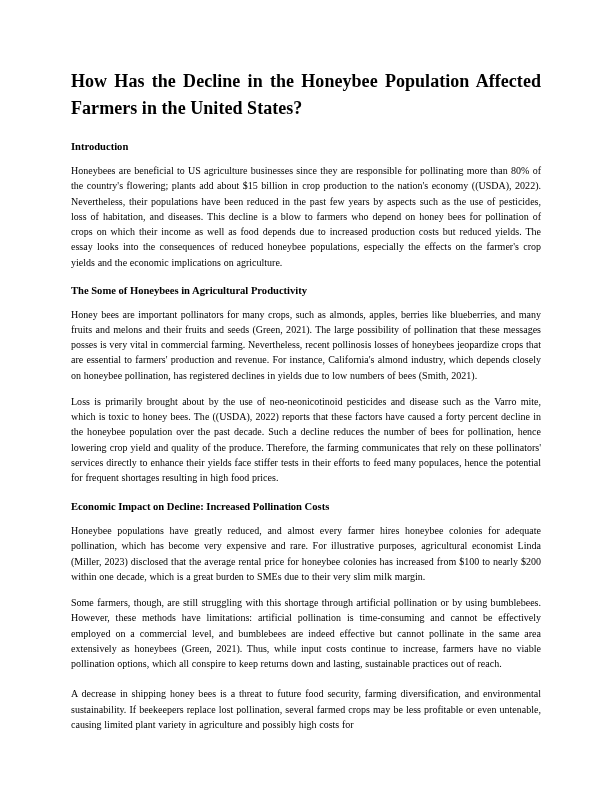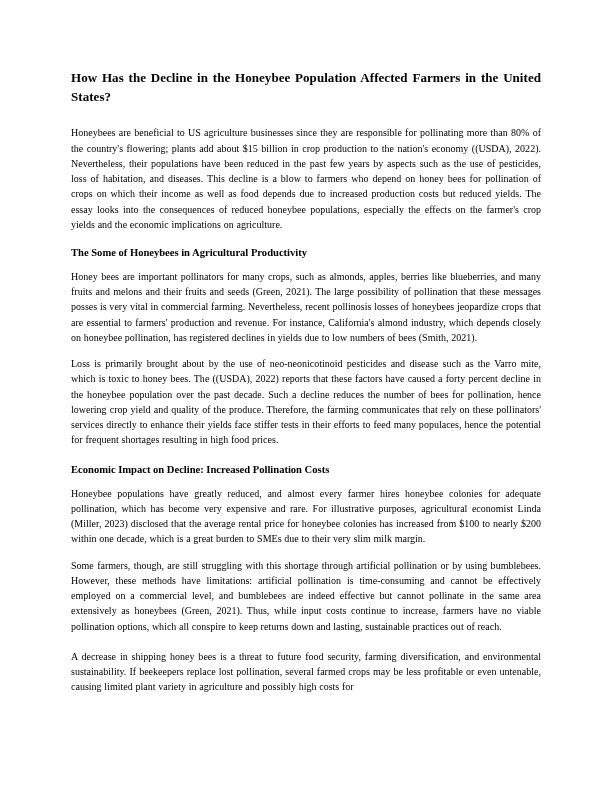--- a/index.html
+++ b/index.html
@@ -21,21 +21,21 @@
     background: #ffffff;
     box-sizing: border-box;
   }
   #content {
     position: absolute;
     left: 71px;
     top: 68px;
     width: 470px;
   }
   .doc-title {
-    font-size: 13px;
+    font-size: 18px;
     font-weight: bold;
     line-height: 1.48;
     text-align: justify;
     text-align-last: left;
     margin: 0 0 19px 0;
     letter-spacing: 0.05px;
   }
   .section-heading {
     font-size: 10.6px;
     font-weight: bold;
@@ -60,20 +60,21 @@
   }
 </style>
 </head>
 <body>
 
 <div id="page">
   <div id="content">
 
     <h1 class="doc-title">How Has the Decline in the Honeybee Population Affected Farmers in the United States?</h1>
 
+    <h2 class="section-heading">Introduction</h2>
     <p class="para">Honeybees are beneficial to US agriculture businesses since they are responsible for pollinating more than 80% of the country's flowering; plants add about $15 billion in crop production to the nation's economy ((USDA), 2022). Nevertheless, their populations have been reduced in the past few years by aspects such as the use of pesticides, loss of habitation, and diseases. This decline is a blow to farmers who depend on honey bees for pollination of crops on which their income as well as food depends due to increased production costs but reduced yields. The essay looks into the consequences of reduced honeybee populations, especially the effects on the farmer's crop yields and the economic implications on agriculture.</p>
 
     <div class="block-gap"></div>
 
     <h2 class="section-heading">The Some of Honeybees in Agricultural Productivity</h2>
     <p class="para">Honey bees are important pollinators for many crops, such as almonds, apples, berries like blueberries, and many fruits and melons and their fruits and seeds  (Green, 2021). The large possibility of pollination that these messages posses is very vital in commercial farming. Nevertheless, recent pollinosis losses of honeybees jeopardize crops that are essential to farmers' production and revenue. For instance, California's almond industry, which depends closely on honeybee pollination, has registered declines in yields due to low numbers of bees (Smith, 2021).</p>
     <p class="para tight">Loss is primarily brought about by the use of neo-neonicotinoid pesticides and disease such as the Varro mite, which is toxic to honey bees. The ((USDA), 2022) reports that these factors have caused a forty percent decline in the honeybee population over the past decade. Such a decline reduces the number of bees for pollination, hence lowering crop yield and quality of the produce. Therefore, the farming communicates that rely on these pollinators' services directly to enhance their yields face stiffer tests in their efforts to feed many populaces, hence the potential for frequent shortages resulting in high food prices.</p>
 
     <div class="block-gap"></div>
 

